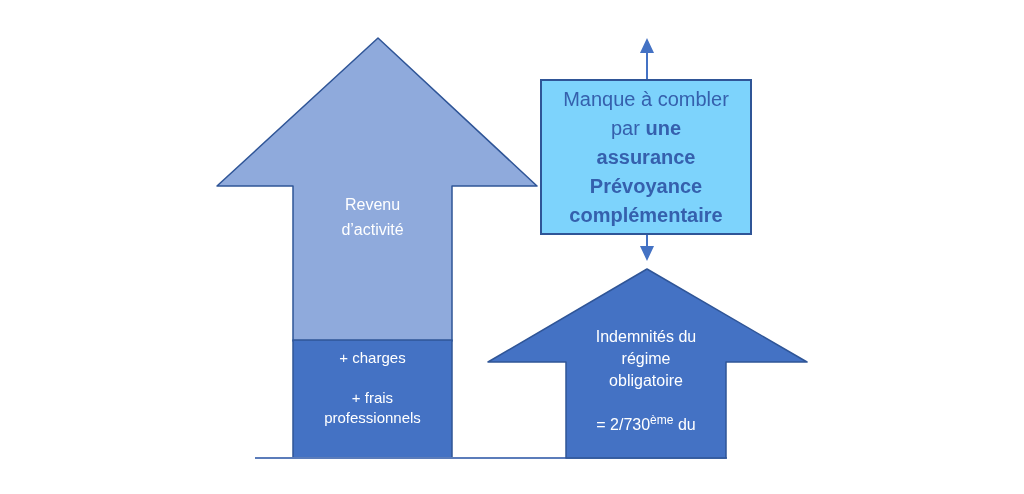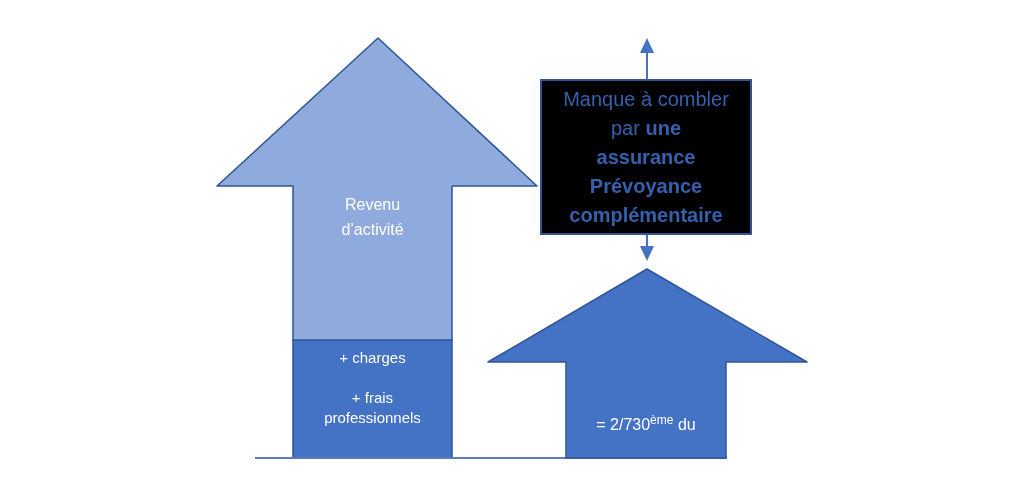--- a/index.html
+++ b/index.html
@@ -92,21 +92,21 @@
     font-size: 12px;
     vertical-align: super;
   }
   .gap-box {
     position: absolute;
     left: 540px;
     top: 79px;
     width: 208px;
     height: 152px;
     border: 2px solid var(--box-border);
-    background: #000000;
+    background: #7dd3fc;
     display: flex;
     align-items: center;
     justify-content: center;
   }
   .gap-text {
     color: var(--box-text);
     font-size: 20px;
     line-height: 29px;
     text-align: center;
     white-space: pre-line;
@@ -151,16 +151,19 @@
 professionnels</div>
 
   <div class="gap-box">
     <div class="gap-text"><span>Manque à combler
 par </span><span class="bold">une
 assurance
 Prévoyance
 complémentaire</span></div>
   </div>
 
+  <div class="label indemnites">Indemnités du
+régime
+obligatoire</div>
 
   <div class="label formula"><span>= 2/730</span><sup>ème</sup><span> du</span></div>
 
 </div>
 
 </body></html>

